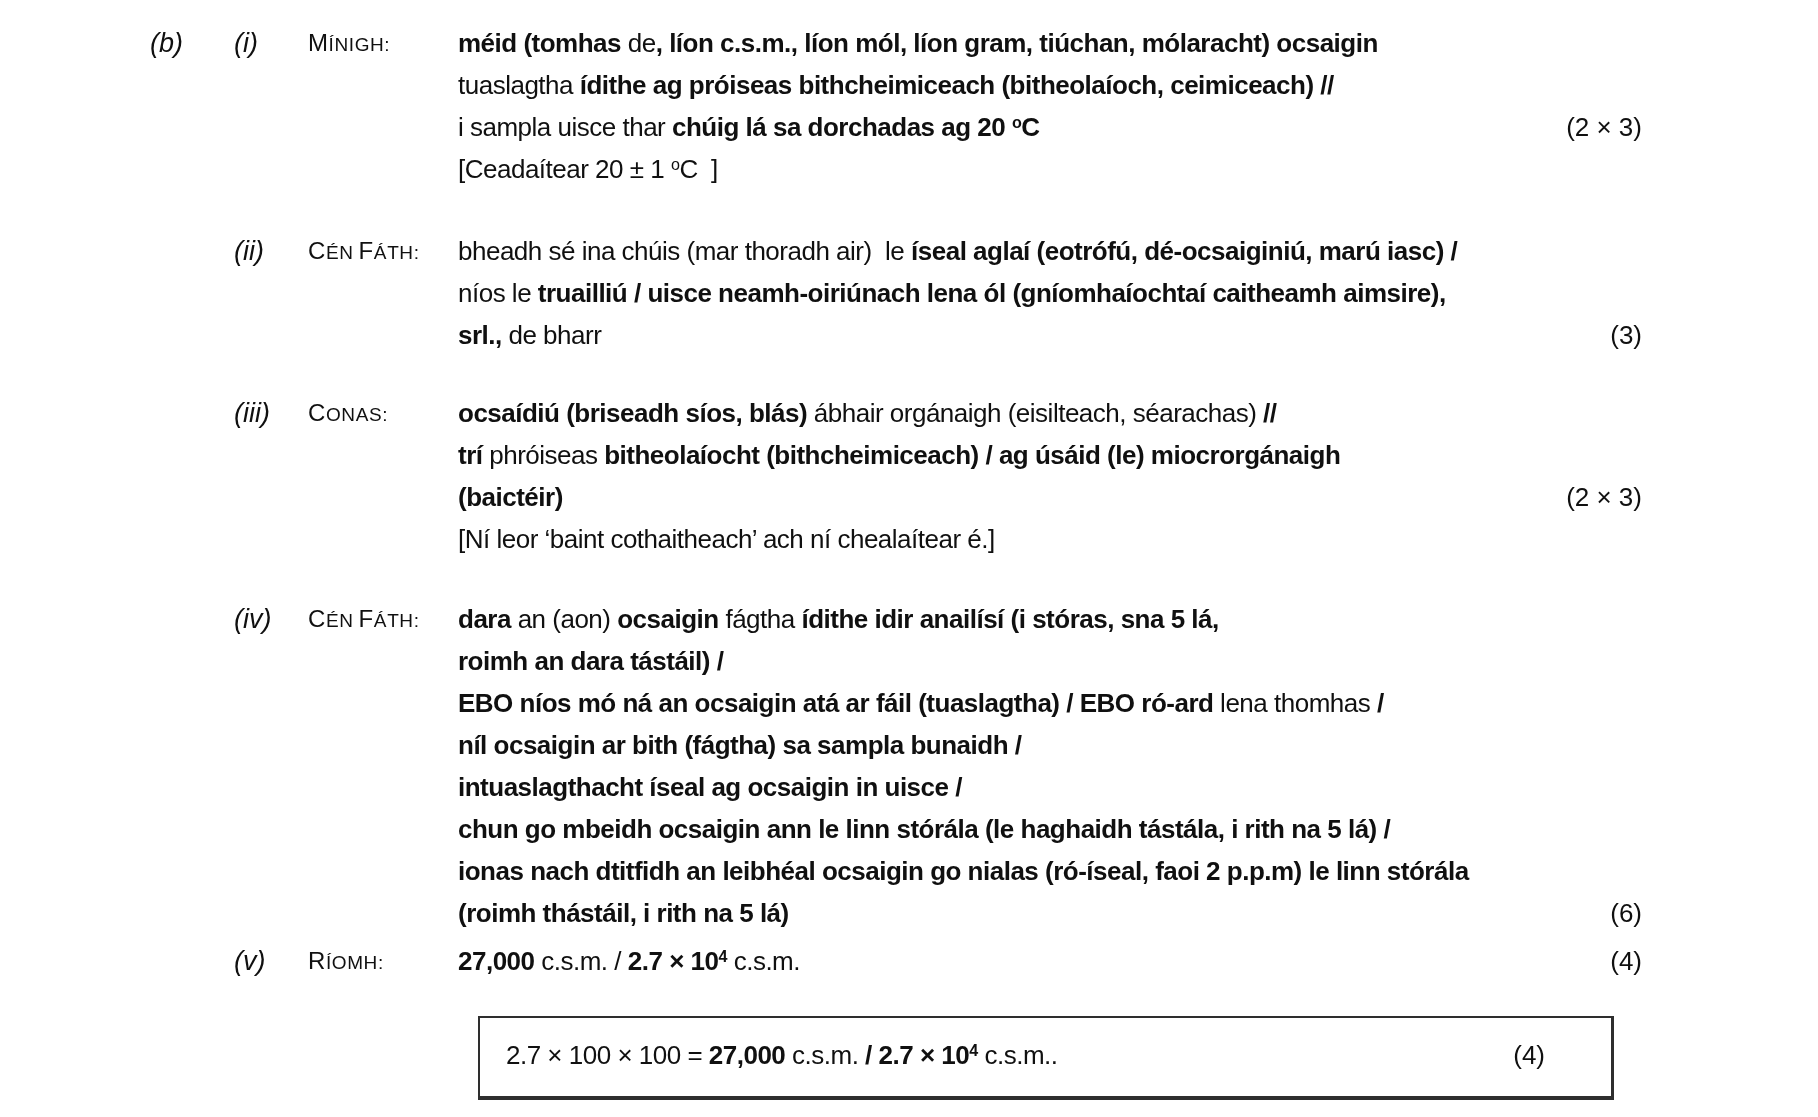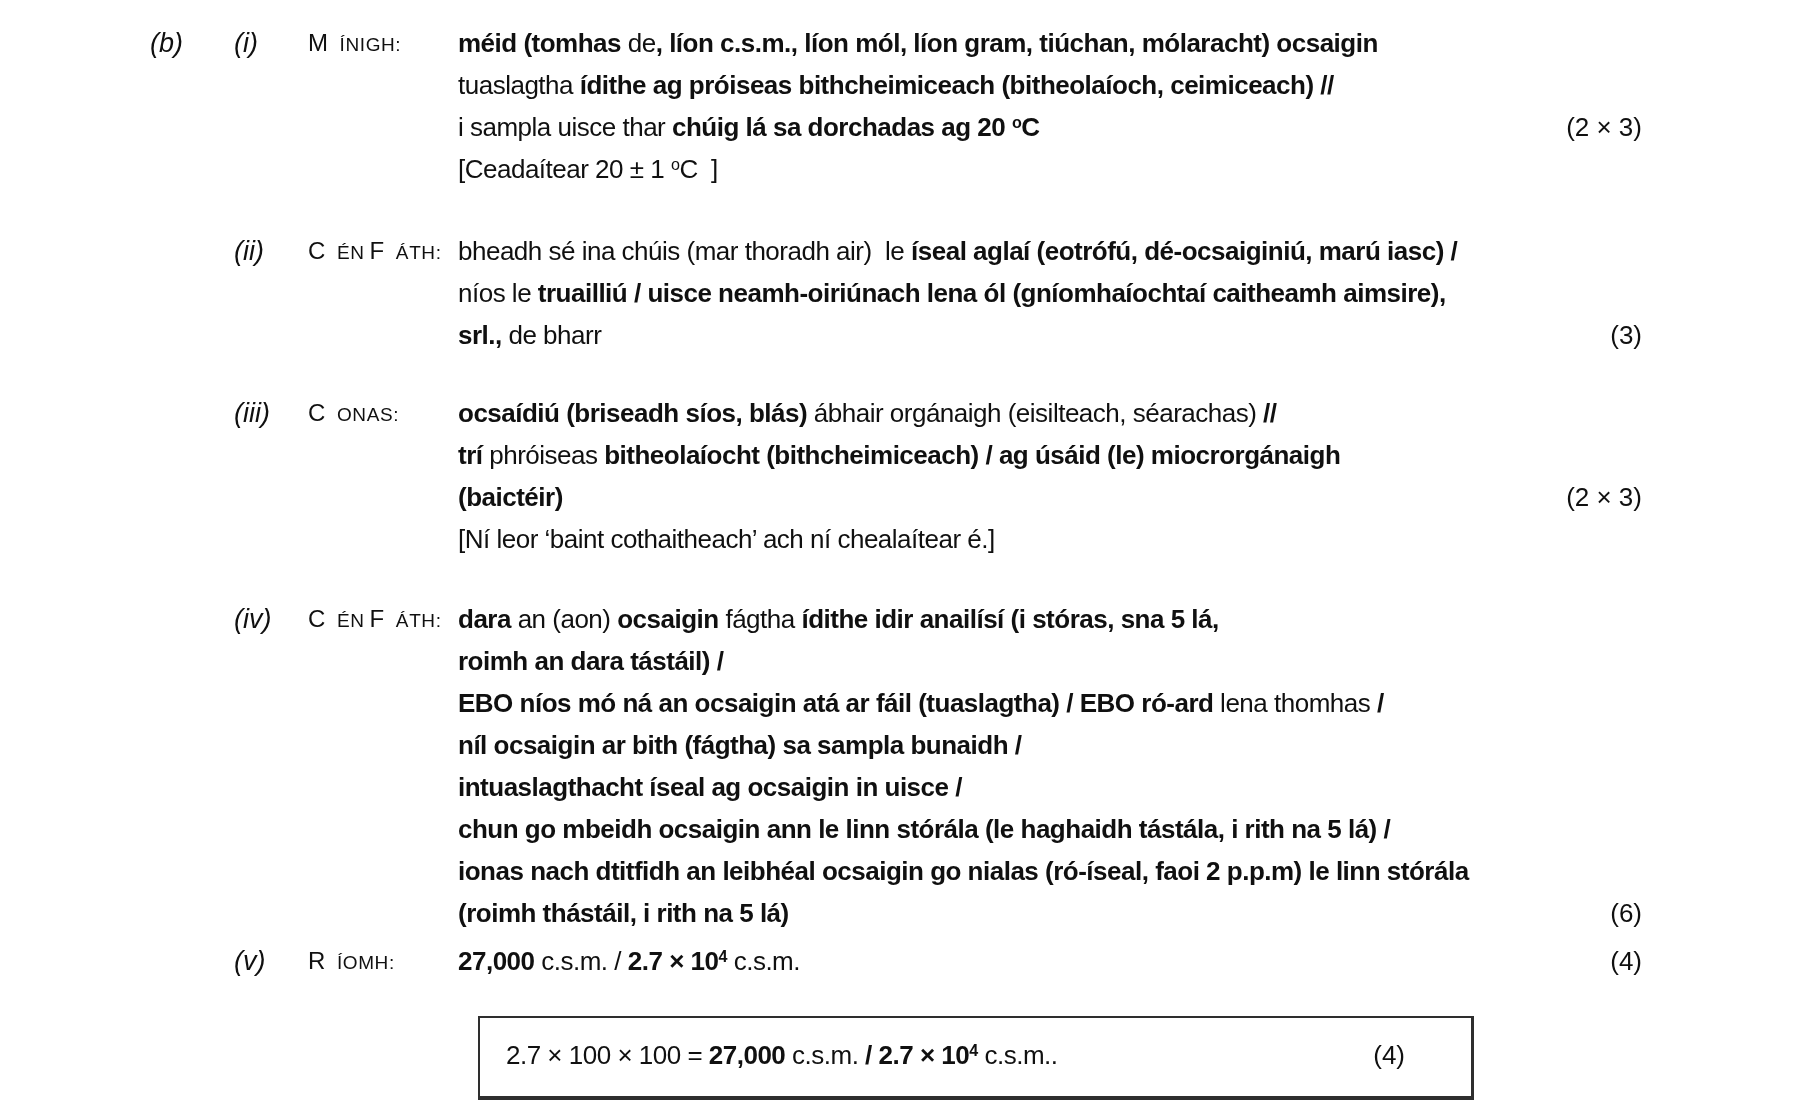--- a/index.html
+++ b/index.html
@@ -23,35 +23,35 @@
   .section[data-sec="v"]{top:940px;}
   .rlabel{
     position:absolute;left:234px;top:0;
     font-style:italic;font-size:27px;line-height:42px;white-space:pre;
   }
   .keyword{
     position:absolute;left:308px;top:0;
     line-height:42px;white-space:pre;letter-spacing:.6px;
   }
   .kc{font-size:24px;}
-  .ks{font-size:19px;margin-left:11px;}
+  .ks{font-size:19px;}
   .body{position:absolute;left:458px;right:176px;top:0;}
   .tline{
     position:relative;height:42px;line-height:42px;
     white-space:pre;font-size:26px;letter-spacing:-0.5px;
   }
   .b{font-weight:bold;}
   .sup{font-size:62%;position:relative;top:-0.48em;}
   .mark{
     position:absolute;right:0;top:0;
     font-weight:normal;letter-spacing:0;font-size:26px;line-height:42px;
   }
   .answer-box{
     position:absolute;left:478px;top:1016px;
-    width:996px;height:84px;box-sizing:border-box;
+    width:1136px;height:84px;box-sizing:border-box;
     border:2px solid #2e2e2e;border-bottom-width:4px;border-right-width:3px;
     padding:16px 66px 0 26px;
     background:#ffffff;
   }
   .answer-box .tline{height:auto;}
 </style>
 </head>
 <body>
 
 <div class="page">

